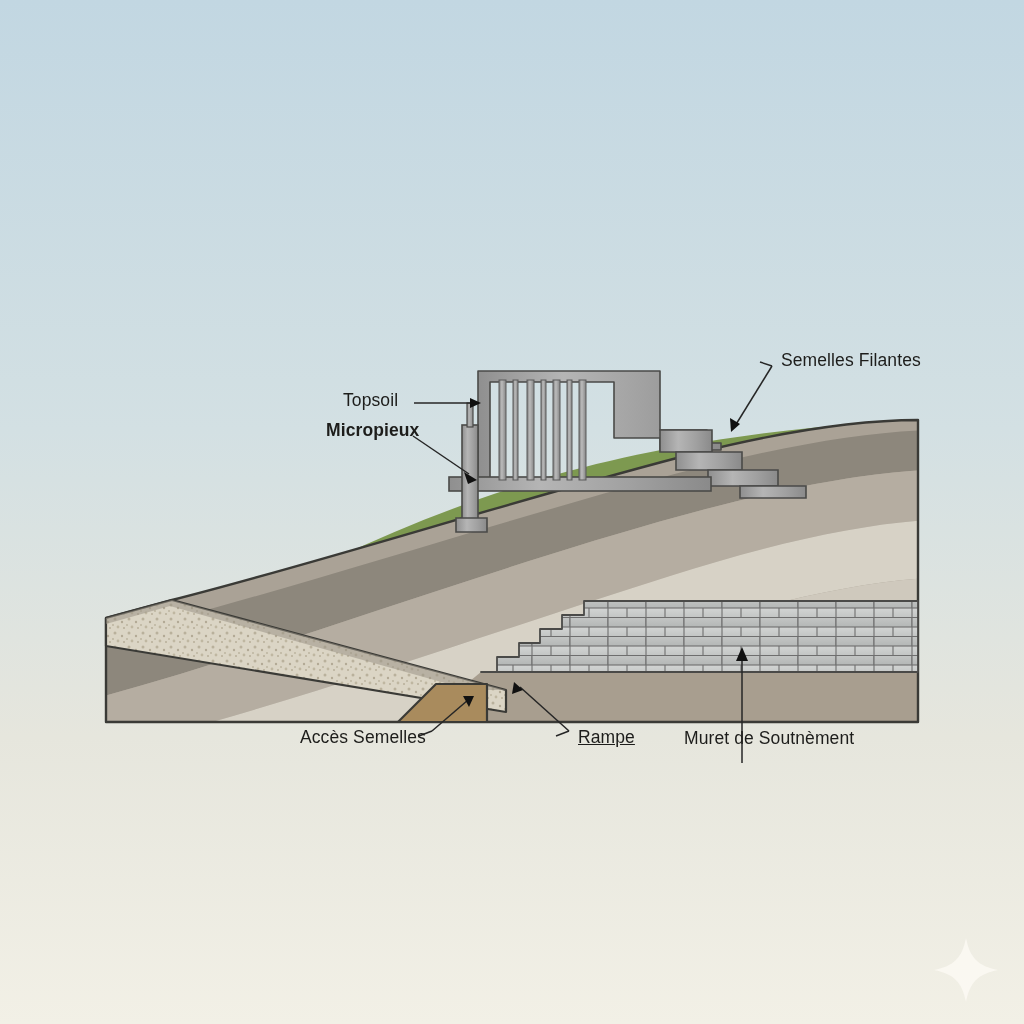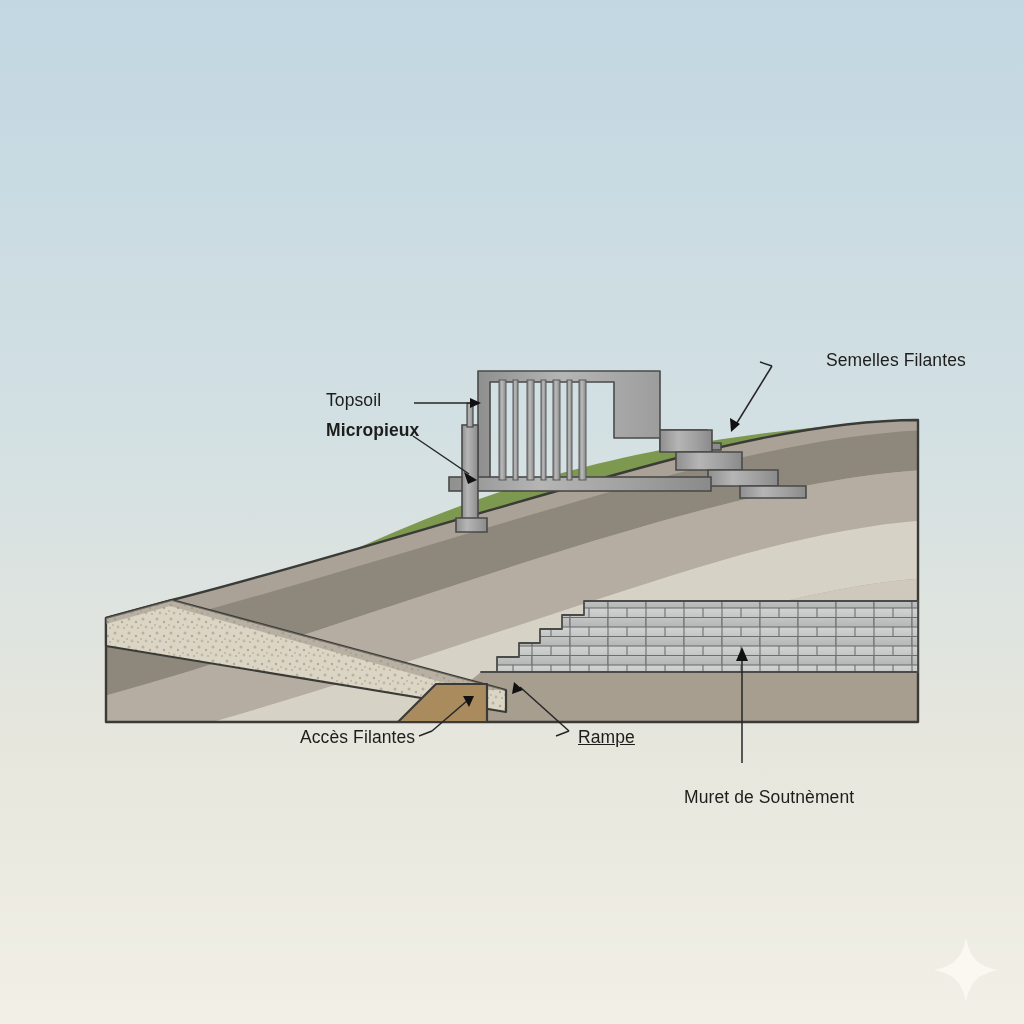--- a/index.html
+++ b/index.html
@@ -252,25 +252,25 @@
     <g opacity="0.75">
       <path d="M 966 938
                C 970 958 978 966 998 970
                C 978 974 970 982 966 1002
                C 962 982 954 974 934 970
                C 954 966 962 958 966 938 Z" fill="#fdfbf5"></path>
     </g>
 
   </svg>
 
-  <div class="lbl" style="left:326px;top:390px;">Topsoil</div>
+  <div class="lbl" style="left:343px;top:390px;">Topsoil</div>
 
   <div class="lbl" style="left:326px;top:420px;font-weight:bold;">Micropieux</div>
 
-  <div class="lbl" style="left:781px;top:350px;margin-left:45px;">Semelles Filantes</div>
-
-  <div class="lbl" style="left:300px;top:727px;">Accès Filantes</div>
+  <div class="lbl" style="left:781px;top:350px;">Semelles Filantes</div>
+
+  <div class="lbl" style="left:300px;top:727px;">Accès Semelles</div>
 
   <div class="lbl" style="left:578px;top:727px;text-decoration:underline;">Rampe</div>
 
-  <div class="lbl" style="left:684px;top:787px;">Muret de Soutnèment</div>
+  <div class="lbl" style="left:684px;top:728px;">Muret de Soutnèment</div>
 
 </div>
 
 </body></html>

